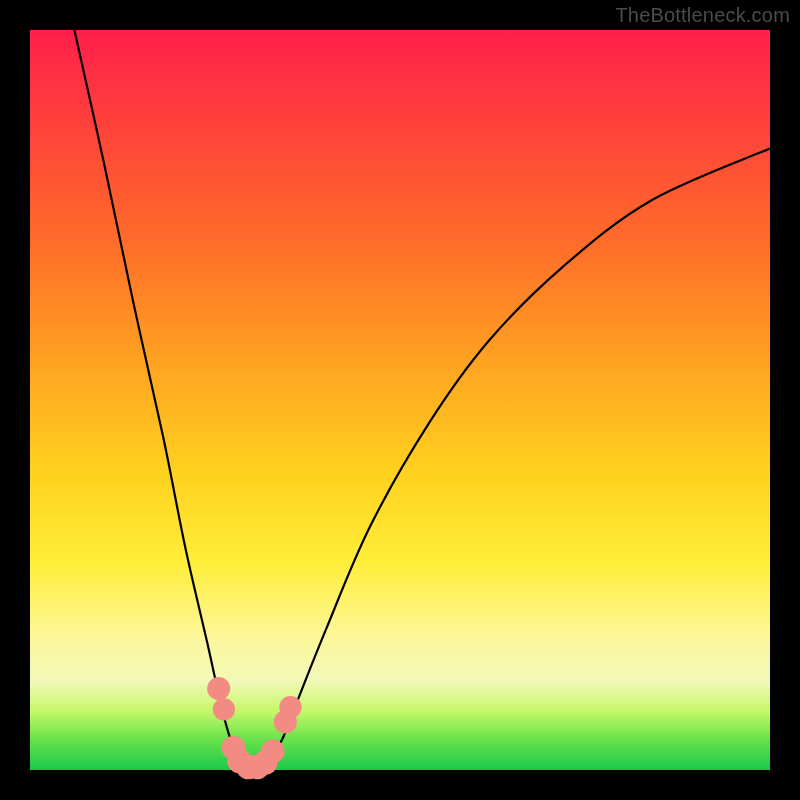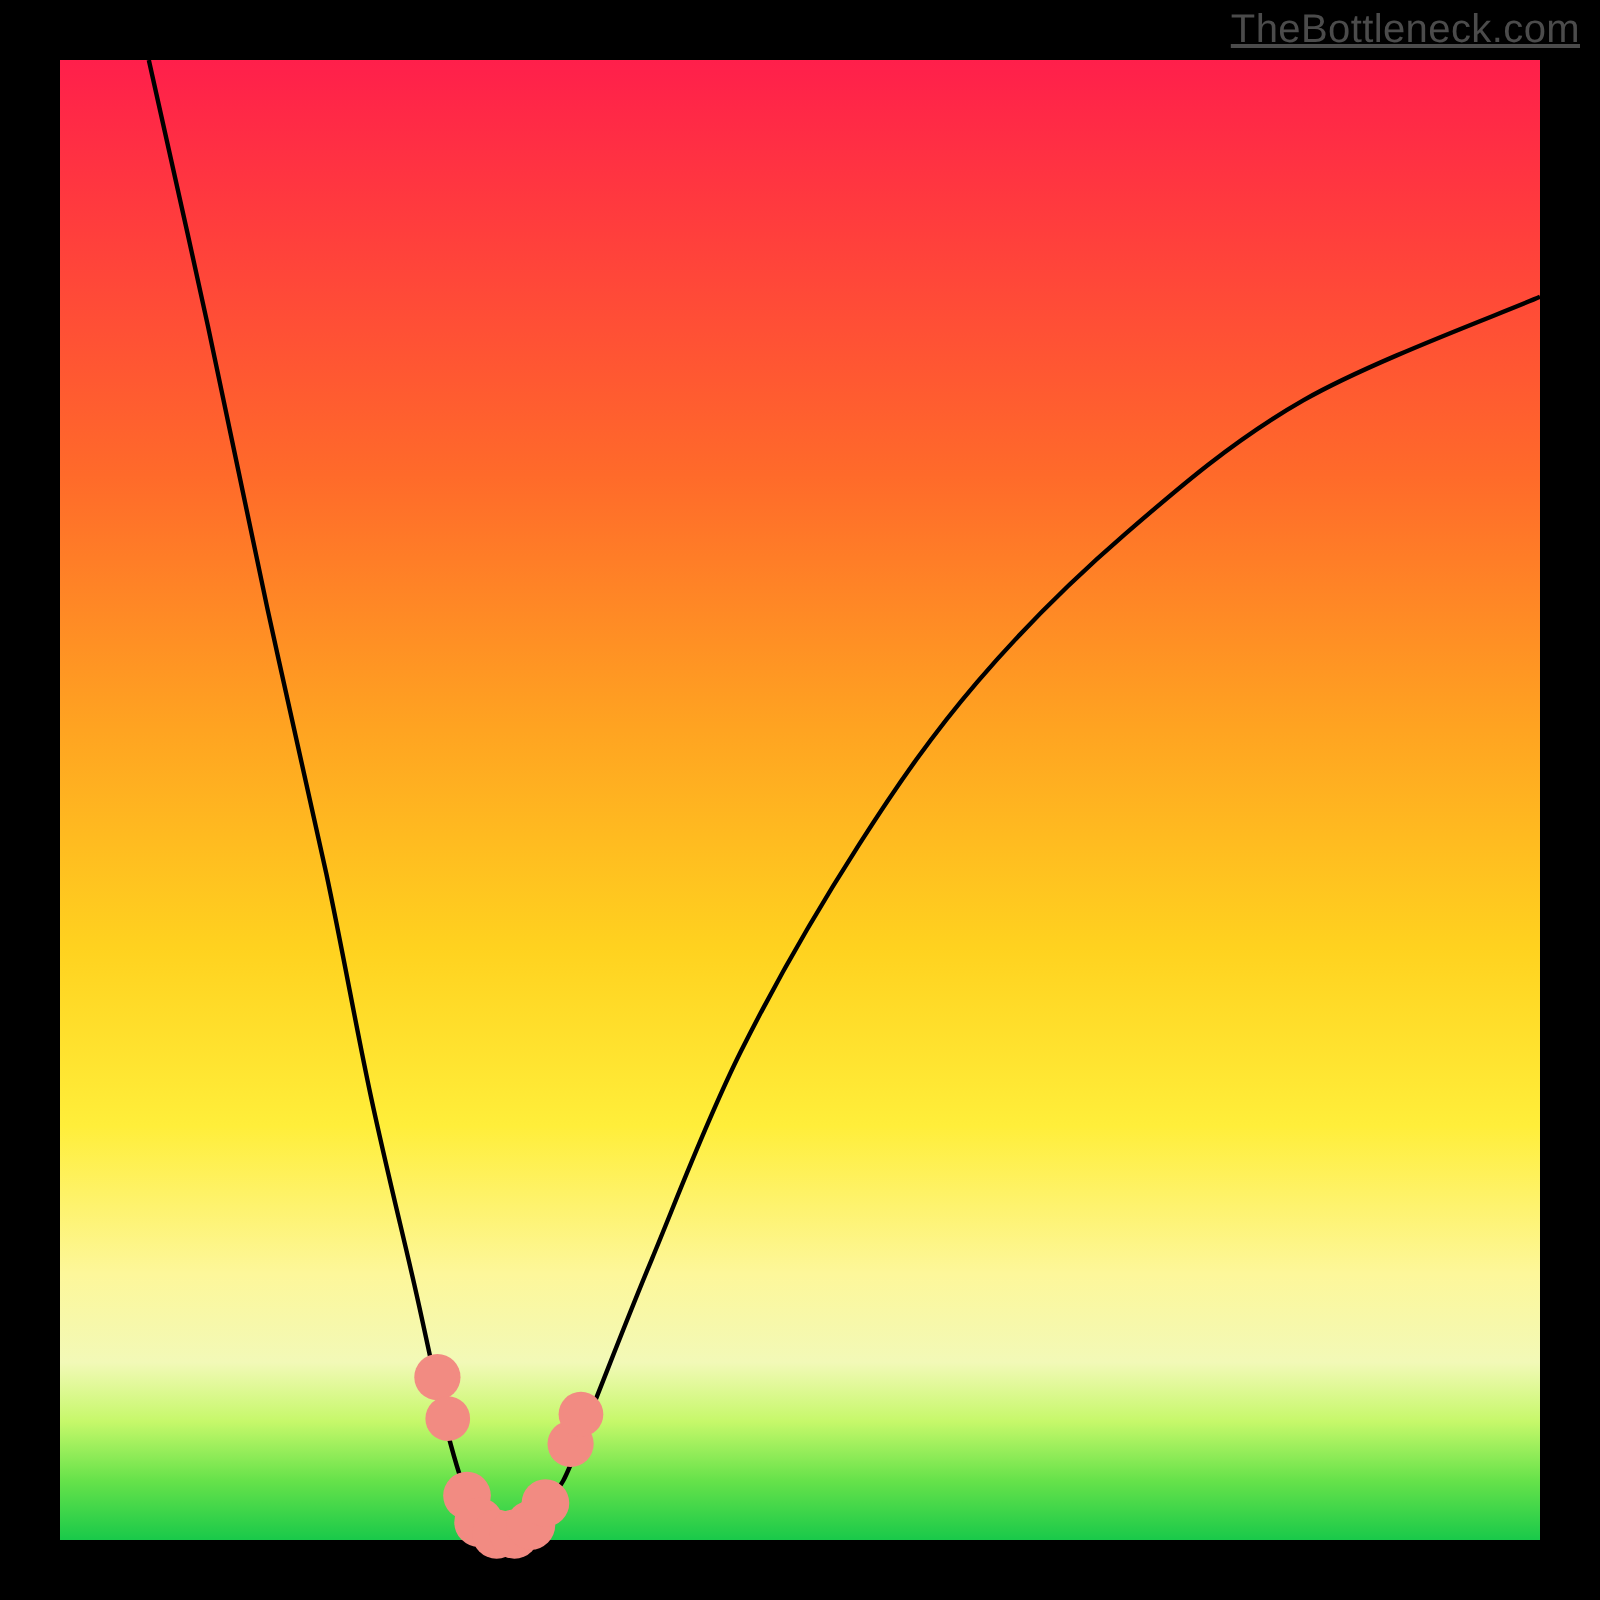--- a/index.html
+++ b/index.html
@@ -48,21 +48,20 @@
     overflow: visible;
   }
   .attribution {
     position: absolute;
     top: 4px;
     right: 10px;
     color: #4b4b4b;
     font-size: 20px;
     font-weight: 500;
     letter-spacing: 0.2px;
-    text-decoration: underline;
   }
 </style>
 </head>
 <body>
 
 <div class="frame">
   <div class="plot-area">
     <svg class="svg-layer" viewBox="0 0 740 740" preserveAspectRatio="none">
       <path id="curve-path" fill="none" stroke="#000000" stroke-width="2.2" d="M 44.40 0.00 C 49.33 22.20, 64.13 87.57, 74.00 133.20 C 83.87 178.83, 93.73 228.17, 103.60 273.80 C 113.47 319.43, 124.57 366.30, 133.20 407.00 C 141.83 447.70, 148.00 483.47, 155.40 518.00 C 162.80 552.53, 171.43 587.07, 177.60 614.20 C 183.77 641.33, 188.08 663.53, 192.40 680.80 C 196.72 698.07, 199.80 708.55, 203.50 717.80 C 207.20 727.05, 210.90 733.22, 214.60 736.30 C 218.30 739.38, 222.00 737.53, 225.70 736.30 C 229.40 735.07, 232.48 733.22, 236.80 728.90 C 241.12 724.58, 246.67 719.65, 251.60 710.40 C 256.53 701.15, 259.00 691.90, 266.40 673.40 C 273.80 654.90, 283.67 629.00, 296.00 599.40 C 308.33 569.80, 323.13 530.33, 340.40 495.80 C 357.67 461.27, 379.87 423.03, 399.60 392.20 C 419.33 361.37, 436.60 336.70, 458.80 310.80 C 481.00 284.90, 505.67 260.23, 532.80 236.80 C 559.93 213.37, 587.07 189.93, 621.60 170.20 C 656.13 150.47, 720.27 127.03, 740.00 118.40"></path>
       <g id="markers">

